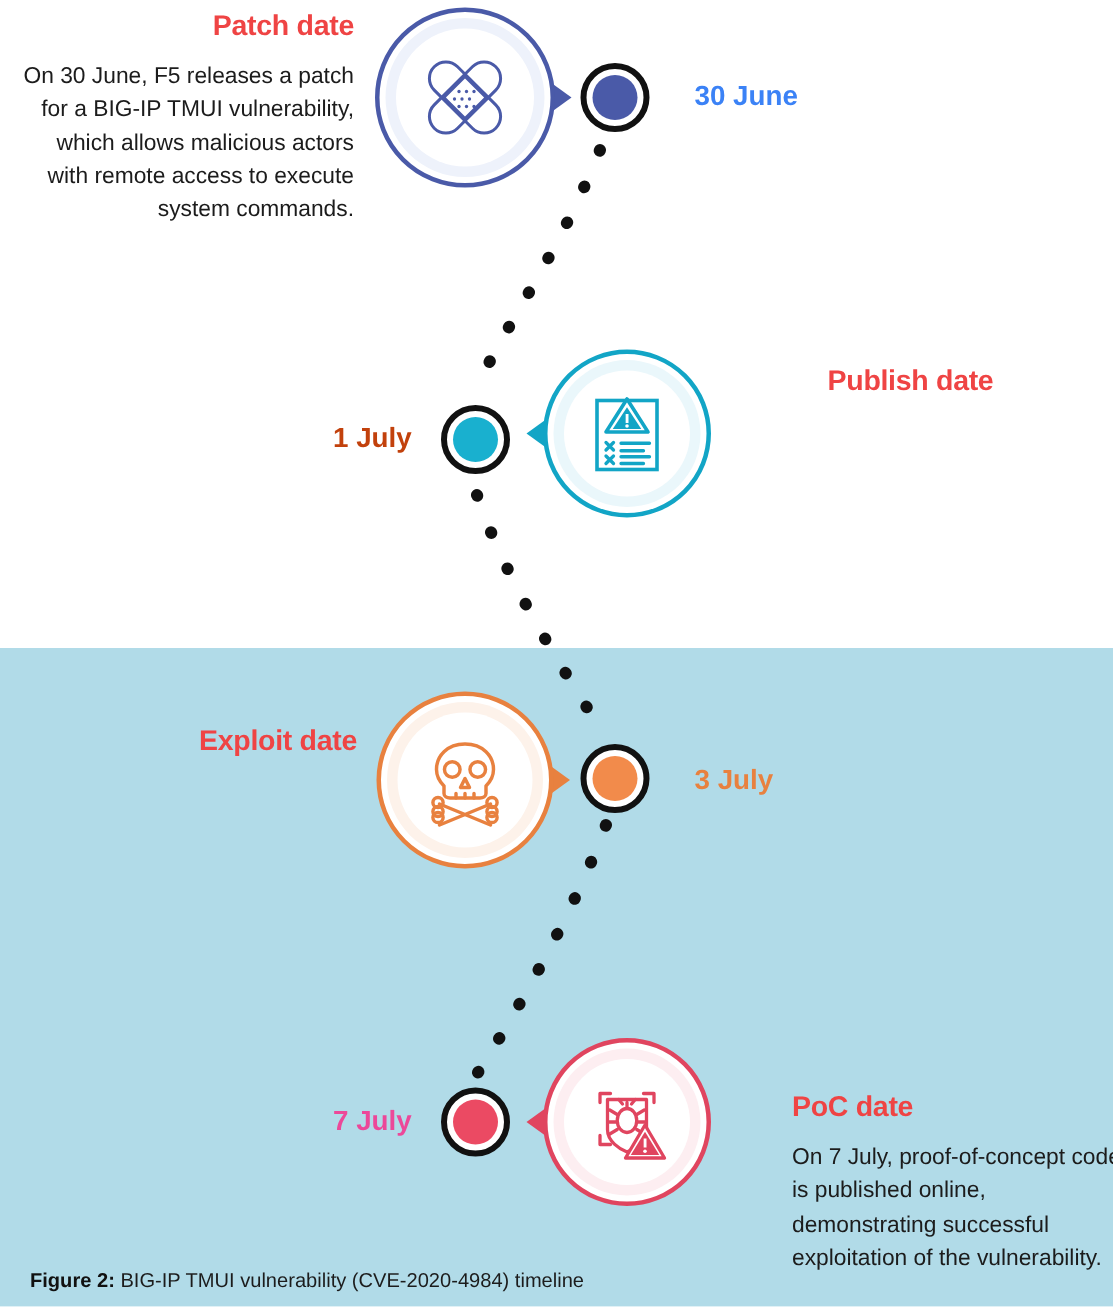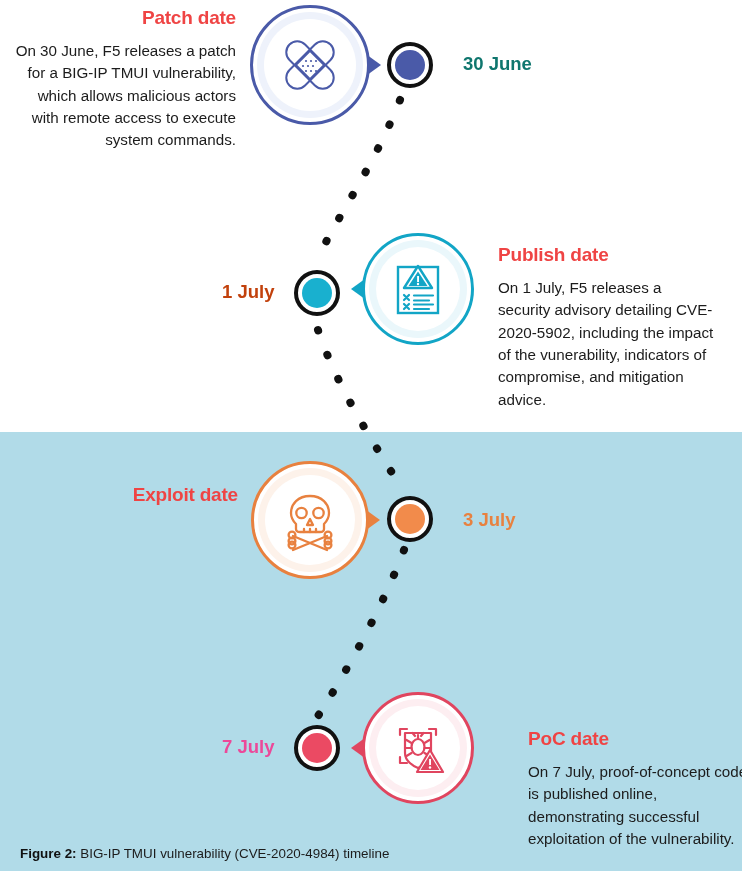--- a/index.html
+++ b/index.html
@@ -109,25 +109,24 @@
             <circle cx="40" cy="40" r="1.1"></circle>
         </g>
       </svg>
     </div>
   </div>
 
   <div class="node" style="left:387px; top:42px;">
     <div class="fill" style="background:#4a5aa8;"></div>
   </div>
 
-  <div class="datelabel" style="left:463px; top:53px; color:#0f766e;">30 June</div>
-
-  <div class="block align-left" style="left:498px; top:245px; width:218px;">
+  <div class="datelabel" style="left:463px; top:53px; color:#3b82f6;">30 June</div>
+
+  <div class="block align-left" style="left:498px; top:245px; width:218px;text-align:center;">
     <h3>Publish date</h3>
-    <p>On 1 July, F5 releases a security advisory detailing CVE-2020-5902, including the impact of the vunerability, indicators of compromise, and mitigation advice.</p>
   </div>
 
   <div class="bubble" style="left:362px; top:233px; width:112px; height:112px;">
     <div class="tail tail-left" style="border-right-color:#12a5c6;"></div>
     <div class="ring" style="border-color:#12a5c6;"></div>
     <div class="halo" style="background:#eaf7fb;"></div>
     <div class="core">
       <svg width="62" height="62" viewBox="0 0 62 62">
         <rect x="11" y="9" width="40" height="46" fill="none" stroke="#12a5c6" stroke-width="2.4"></rect>
         <path d="M31 8 L45 30 H17 Z" fill="#ffffff" stroke="#12a5c6" stroke-width="2.4" stroke-linejoin="round"></path>

